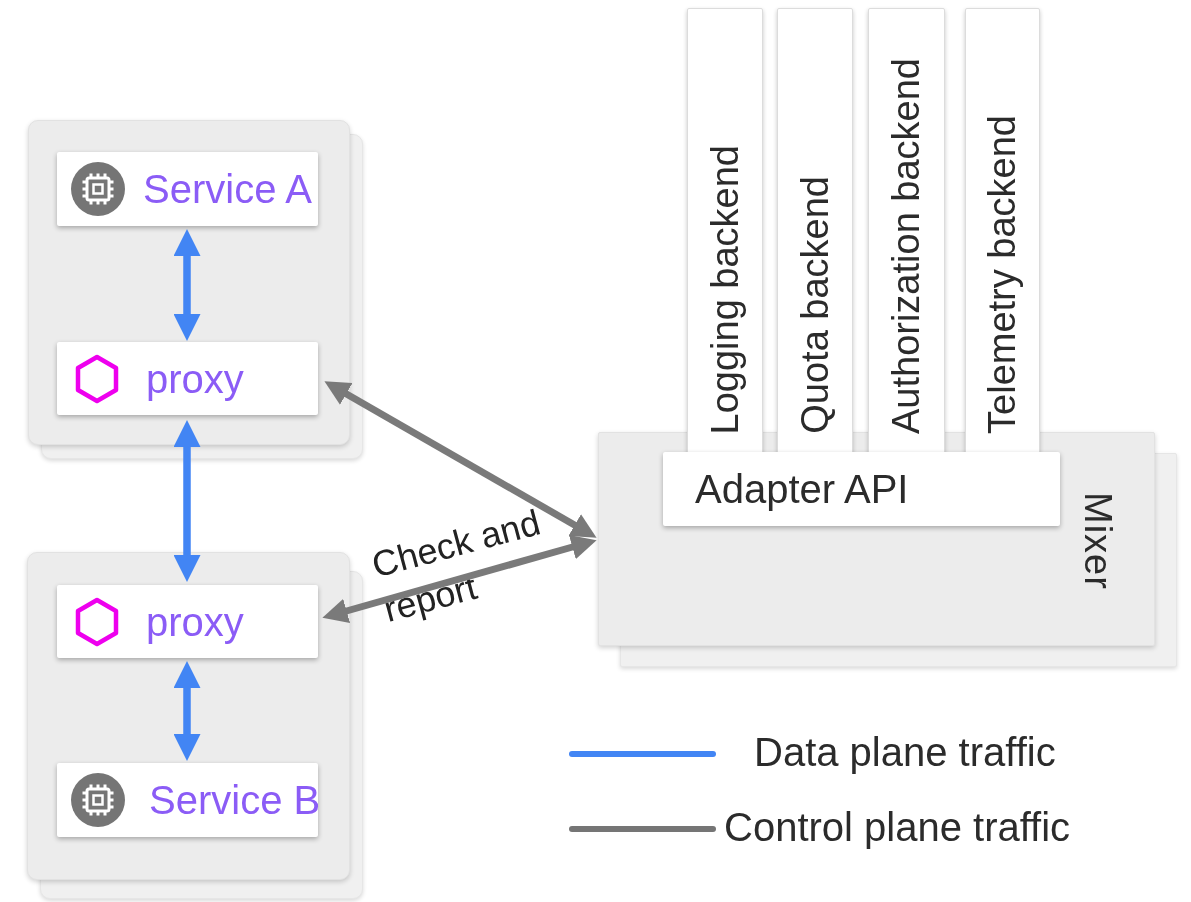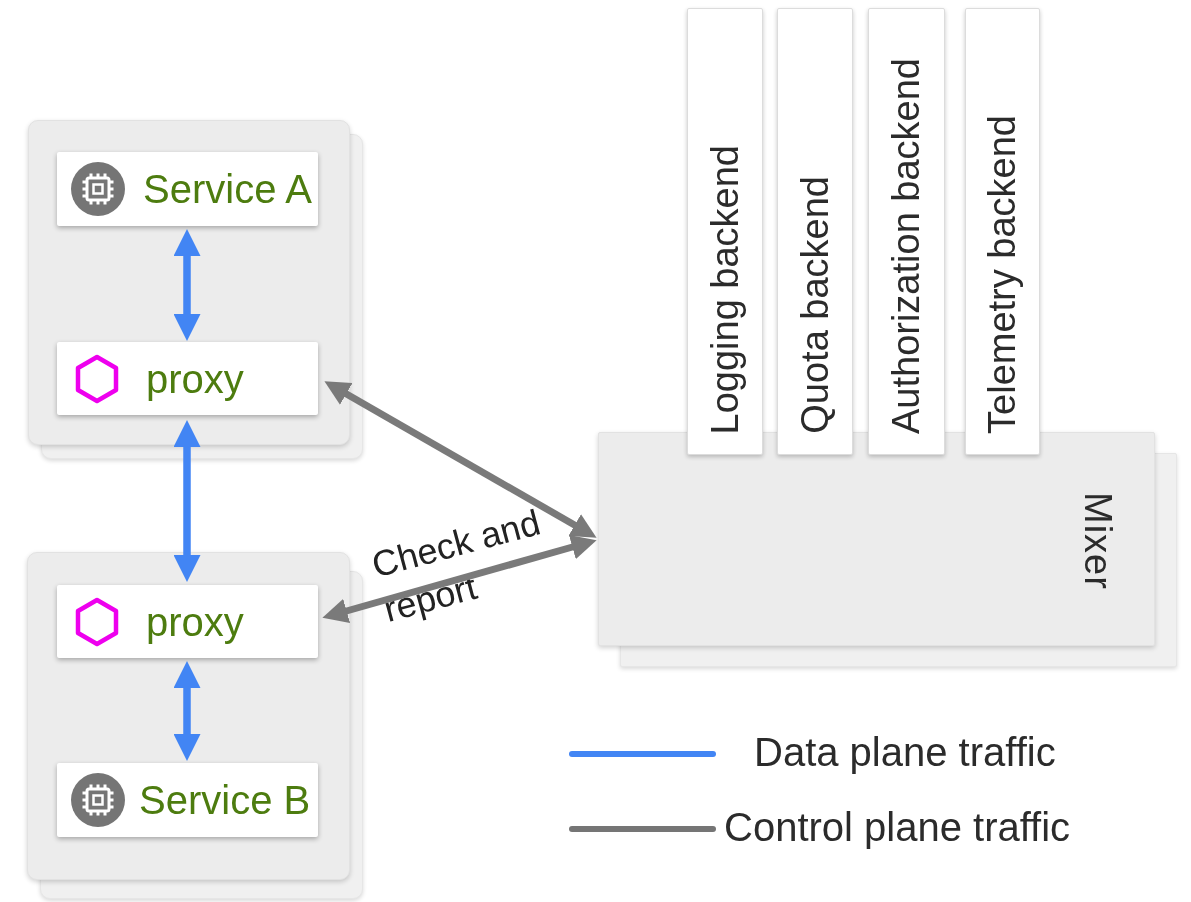--- a/index.html
+++ b/index.html
@@ -15,21 +15,21 @@
   }
   .panel-back{
     background:#f0f0f0;border:1px solid #e6e6e6;border-radius:10px;
     box-shadow:0 2px 4px rgba(0,0,0,0.15);
   }
   
   .card{
     background:#ffffff;border-radius:2px;box-shadow:0 2px 5px rgba(0,0,0,0.30);
     display:flex;align-items:center;
   }
-  .card .label{font-size:40px;line-height:1;white-space:nowrap;color:#4d7c0f;}
+  .card .label{font-size:40px;line-height:1;white-space:nowrap;color:#8b5cf6;}
   .icon-box{flex:0 0 auto;display:flex;align-items:center;justify-content:center;}
   
   .mixer-front{background:#ececec;border:1px solid #e2e2e2;border-radius:2px;box-shadow:0 2px 5px rgba(0,0,0,0.18);}
   .mixer-back{background:#f0f0f0;border:1px solid #e6e6e6;border-radius:2px;box-shadow:0 2px 4px rgba(0,0,0,0.15);}
   .mixer-title{
     writing-mode:vertical-rl;font-size:38px;color:#2b2b2b;white-space:nowrap;letter-spacing:1px;
   }
   
   .bar{
     background:#ffffff;border:1px solid #dcdcdc;border-radius:2px;
@@ -117,39 +117,42 @@
           <rect x="23.5" y="23.5" width="9" height="9" stroke-width="2.5"></rect>
           <g stroke-width="3">
             <path d="M21 12.5V17 M28 12.5V17 M35 12.5V17"></path>
             <path d="M21 39v4.5 M28 39v4.5 M35 39v4.5"></path>
             <path d="M12.5 21H17 M12.5 28H17 M12.5 35H17"></path>
             <path d="M39 21h4.5 M39 28h4.5 M39 35h4.5"></path>
           </g>
         </g>
       </svg>
     </span>
-    <span class="label" style="margin-left:13px;">Service B</span>
+    <span class="label" style="margin-left:23px;">Service B</span>
   </div>
 
   <div class="abs mixer-back z1" style="left:620px;top:453px;width:555px;height:212px;"></div>
   <div class="abs mixer-front z2" style="left:598px;top:432px;width:555px;height:212px;"></div>
 
   <div class="abs bar z3" style="left:687px;top:8px;width:76px;height:447px;">
     <span class="bar-label">Logging backend</span>
   </div>
   <div class="abs bar z3" style="left:777px;top:8px;width:76px;height:447px;">
     <span class="bar-label">Quota backend</span>
   </div>
   <div class="abs bar z3" style="left:868px;top:8px;width:77px;height:447px;">
     <span class="bar-label">Authorization backend</span>
   </div>
   <div class="abs bar z3" style="left:965px;top:8px;width:75px;height:447px;">
     <span class="bar-label">Telemetry backend</span>
   </div>
 
+  <div class="abs adapter z4" style="left:663px;top:452px;width:397px;height:74px;">
+    <span class="label">Adapter API</span>
+  </div>
 
   <div class="abs mixer-title z4" style="left:1076px;top:492px;">Mixer</div>
 
   <div class="abs check-report z5" style="left:367px;top:544px;">
     <div>Check and</div>
     <div>report</div>
   </div>
 
   <div class="abs legend-line blue z5" style="left:569px;top:751px;width:147px;"></div>
   <div class="abs legend-text z5" style="left:754px;top:730px;">Data plane traffic</div>

